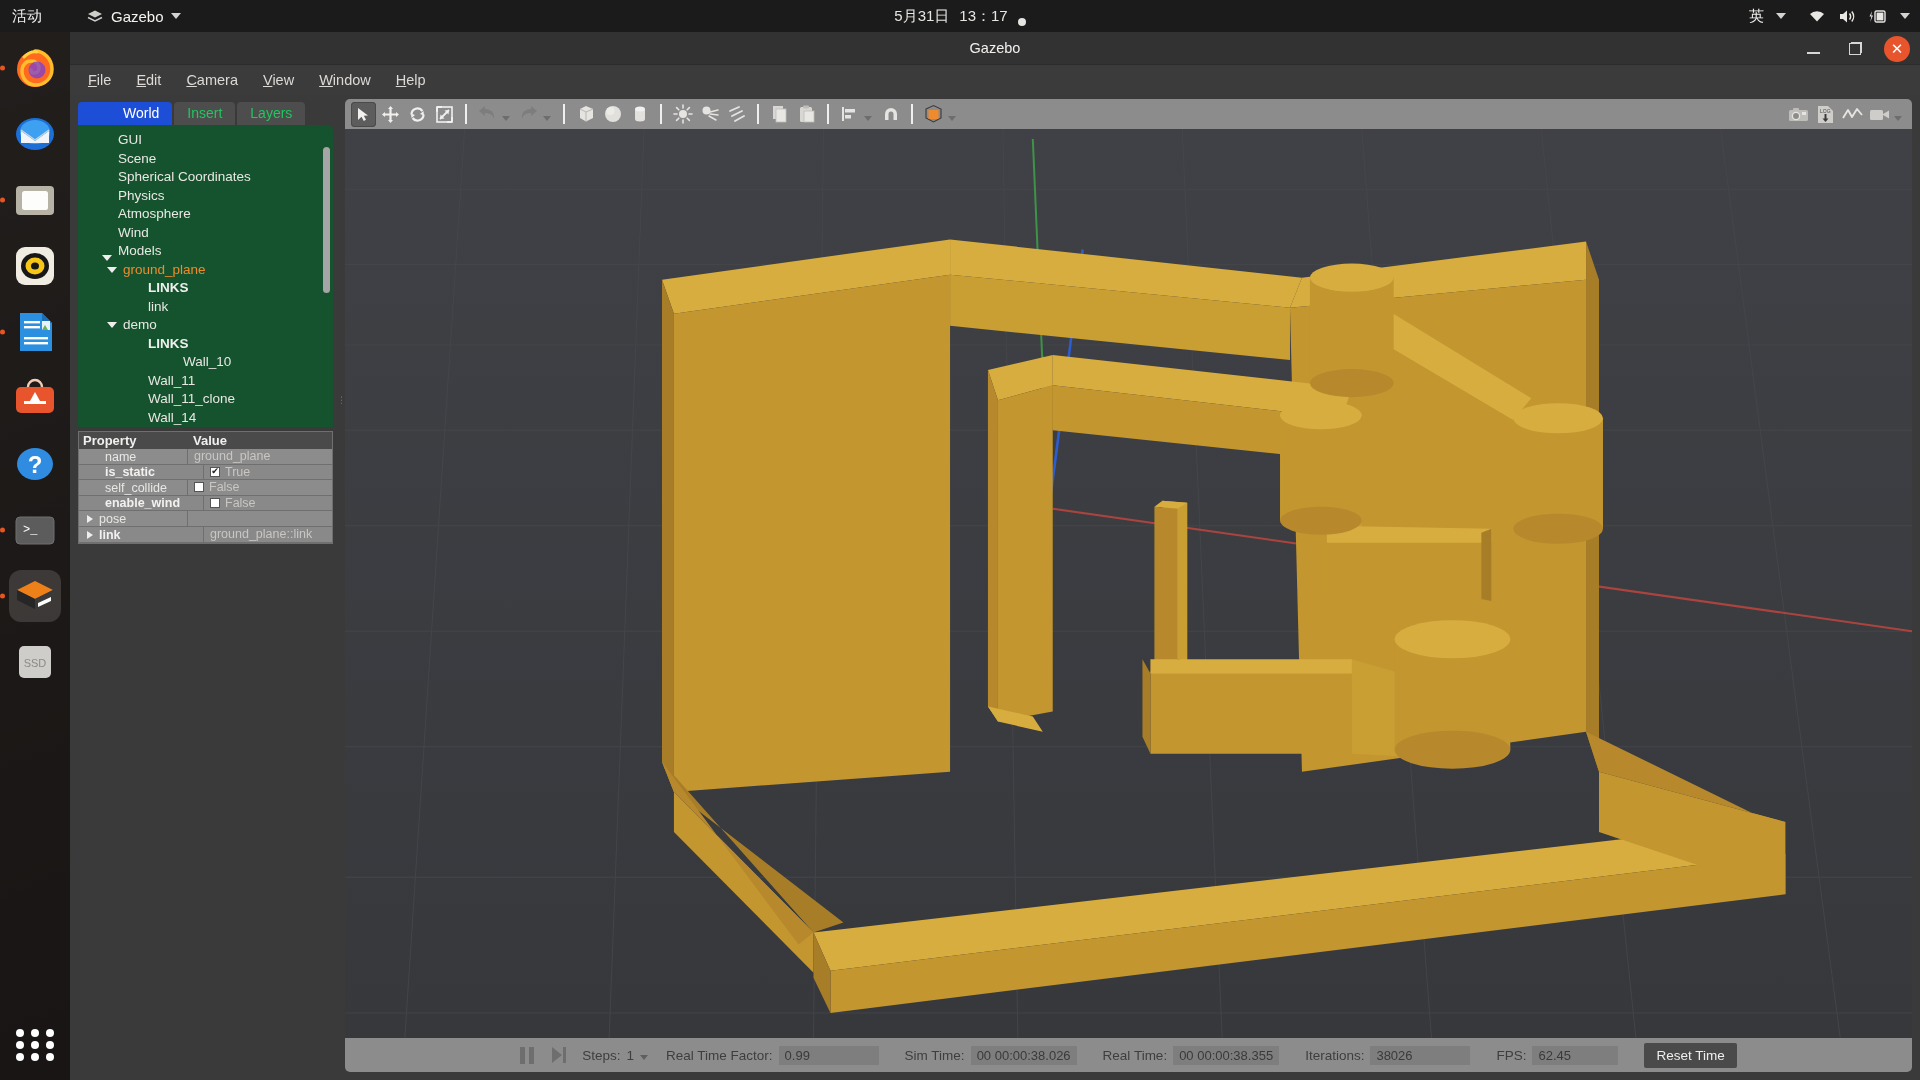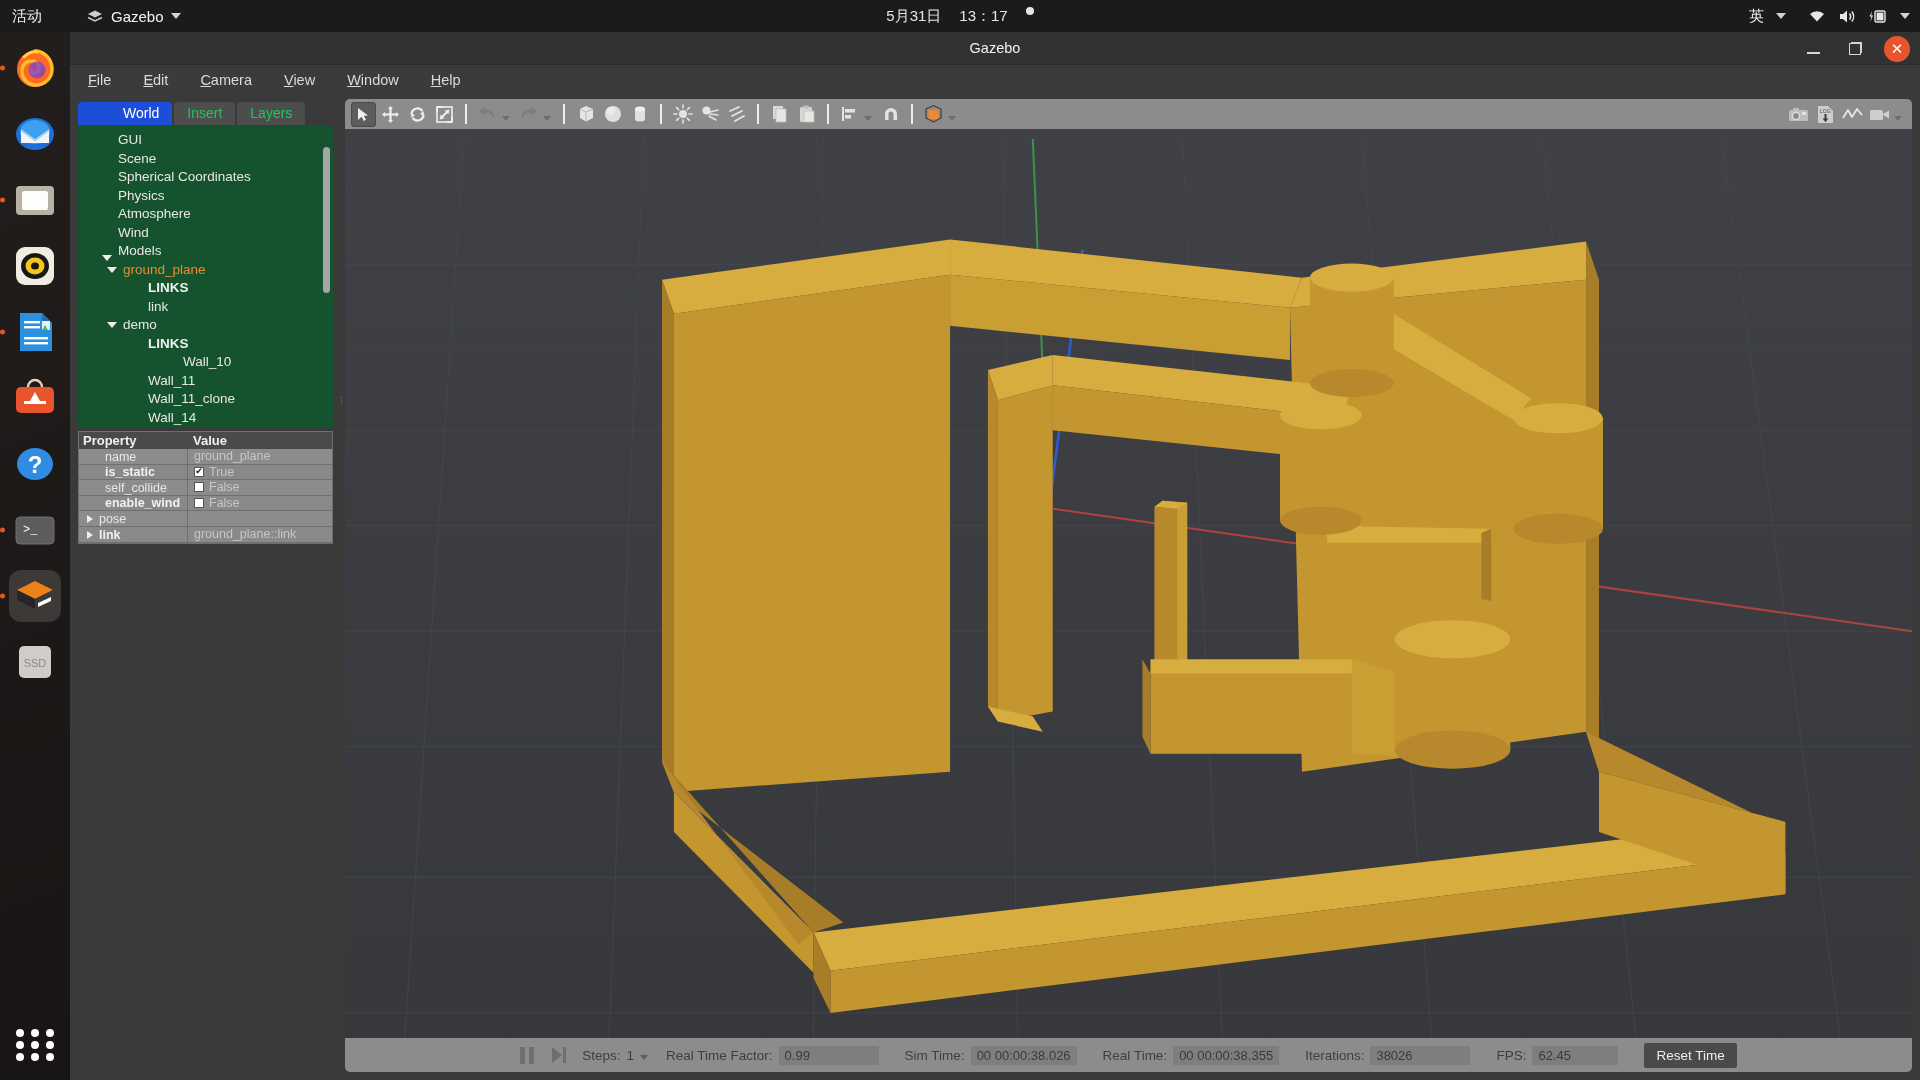--- a/index.html
+++ b/index.html
@@ -14,21 +14,21 @@
   .topbar {
     position: absolute; left: 0; top: 0; width: 1920px; height: 32px;
     background: #1b1b1b; color: #e8e6e3; display: flex; align-items: center;
     font-size: 15px; z-index: 50;
   }
   .tb-activities { margin-left: 12px; color: #f2f0ee; font-size: 15px; }
   .tb-app { display: flex; align-items: center; gap: 7px; margin-left: 44px; color: #f5f3f0; }
   .tb-app-icon { width: 18px; height: 18px; position: relative; display:inline-block; }
   .tb-clock {
     position: absolute; left: 0; right: 0; text-align: center;
-    display: flex; justify-content: center; align-items: flex-start; gap: 18px;
+    display: flex; justify-content: center; align-items: flex-end; gap: 10px;
     pointer-events: none;
   }
   .tb-clock span { pointer-events: auto; }
   .tb-dot { width: 8px; height: 8px; border-radius: 50%; background: #e6e4e1; display: inline-block; }
   .tb-right { position: absolute; right: 10px; display: flex; align-items: center; gap: 12px; }
   .tb-caret { width: 0; height: 0; border-left: 5px solid transparent; border-right: 5px solid transparent; border-top: 6px solid #d6d3cf; }
 
   
   .desktop {
     position: absolute; left: 0; top: 32px; width: 1920px; height: 1048px;
@@ -73,21 +73,21 @@
   .wc { width: 26px; height: 26px; display: flex; align-items: center; justify-content: center; color: #d8d5d2; }
   .wc-min::after { content:""; display:block; width: 13px; height: 2px; background:#d8d5d2; margin-top: 8px; }
   .wc-max-glyph { position: relative; width: 13px; height: 13px; }
   .wc-max-glyph::before { content:""; position:absolute; left:0; bottom:0; width:10px; height:10px; border:1.6px solid #d8d5d2; }
   .wc-max-glyph::after { content:""; position:absolute; right:0; top:0; width:10px; height:10px; border-top:1.6px solid #d8d5d2; border-right:1.6px solid #d8d5d2; }
   .wc-close { width: 26px; height: 26px; border-radius: 50%; background: #e8542c; color: #fff; font-size: 15px; }
 
   
   .gz-menubar {
     height: 30px; background: #3b3b3b; display: flex; align-items: center;
-    padding-left: 8px; gap: 12px; flex: none;
+    padding-left: 8px; gap: 5px; flex: none;
   }
   .menu-item {
     padding: 4px 10px; color: #dcd9d6; font-size: 14.5px; border-radius: 2px;
   }
   .menu-item u { text-decoration: underline; }
 
   
   .gz-main { flex: 1; display: flex; background: #3a3a3a; padding: 0 0 0 0; min-height: 0; }
 
   
@@ -122,21 +122,21 @@
     background: #8c8c8c; margin-top: 4px; flex: none; font-size: 12.5px; color: #e9e7e4;
     border: 1px solid #6f6f6f;
   }
   .prop-head {
     display: flex; background: #4a4a4a; color: #f2f0ee; font-weight: bold; font-size: 13px;
     height: 17px; align-items: center;
   }
   .prop-head div:first-child { width: 108px; padding-left: 4px; }
   .prop-head div:last-child { padding-left: 6px; }
   .prow { display: flex; height: 15.6px; align-items: flex-end; border-bottom: 1px solid #6f6f6f; }
-  .prow.alt { background: #898989; }
+  .prow.alt { background: #898989; gap: 16px; }
   .pname { width: 108px; padding-left: 26px; }
   .pname.b { font-weight: bold; color: #f3f1ef; }
   .pval { padding-left: 6px; display: flex; align-items: center; gap: 5px; color: #c9c6c3; flex: 1; border-left: 1px solid #6f6f6f; height: 100%; }
   .cbox { width: 10px; height: 10px; background: #fff; border: 1px solid #555; display: inline-flex; align-items: center; justify-content: center; font-size: 9px; color: #222; line-height: 1; }
   .prow-arrow { width: 0; height: 0; border-top: 4.5px solid transparent; border-bottom: 4.5px solid transparent; border-left: 6px solid #efeeec; margin: 0 6px 0 8px; flex: none; }
   .handle { width: 8px; margin: 300px 0 0 0; color: #777; font-size: 9px; text-align: center; }
 
   
   .gz-right { flex: 1; display: flex; flex-direction: column; margin: 4px 8px 8px 0; min-width: 0; }
   .gz-toolbar {

